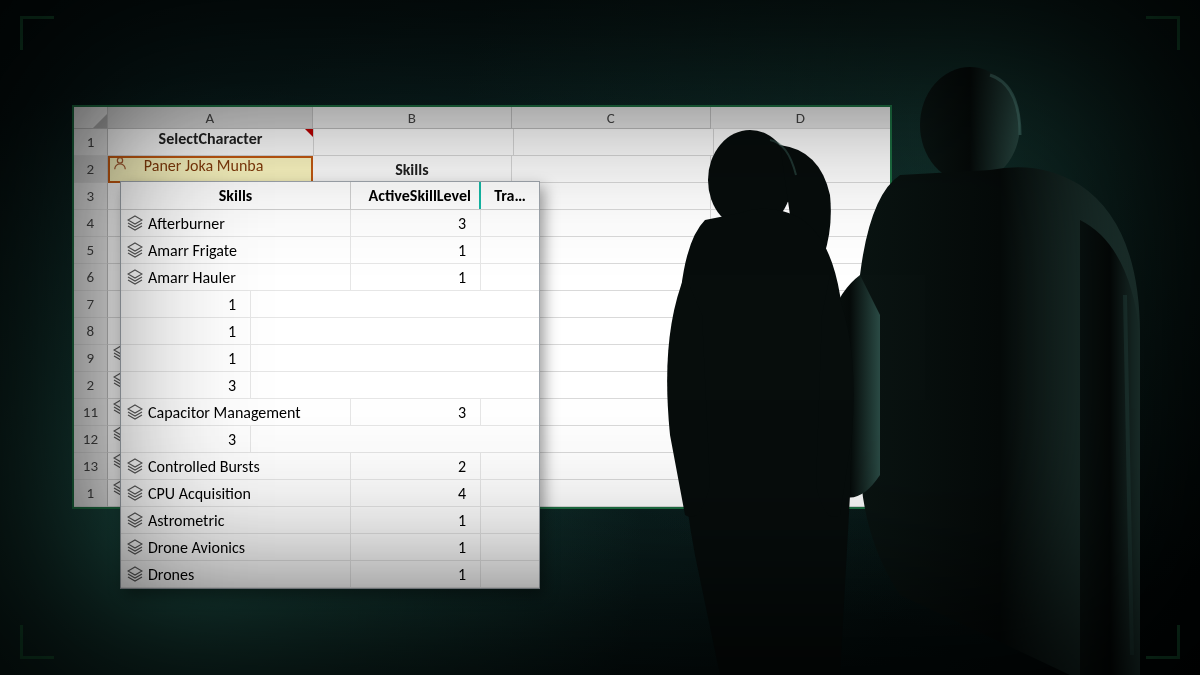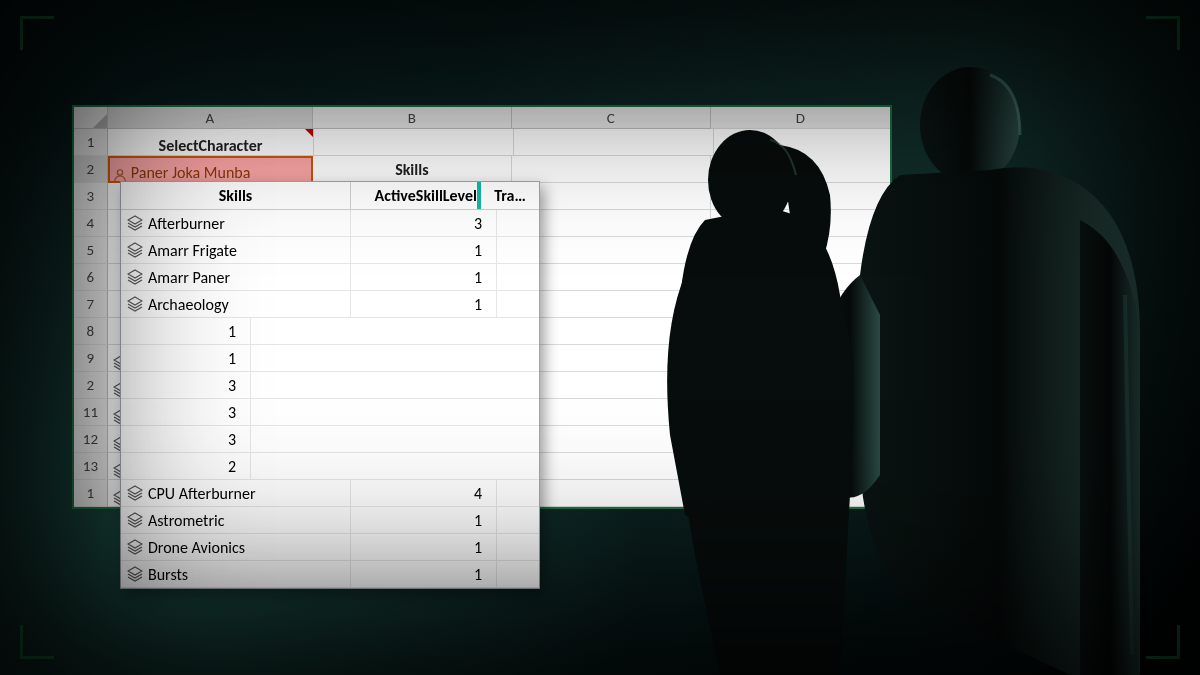--- a/index.html
+++ b/index.html
@@ -41,51 +41,52 @@
     background:#e9e9e9; border-right:1px solid #bfbfbf; border-bottom:1px solid #bfbfbf;
     display:flex; align-items:center; justify-content:center; color:#444; font-size:15px;
   }
   .chA { width:206px; }
   .chN { width:200px; }
   .row { display:flex; height:27px; }
   .rh {
     width:34px; background:#e9e9e9; border-right:1px solid #bfbfbf; border-bottom:1px solid #d9d9d9;
     display:flex; align-items:center; justify-content:center; color:#444; font-size:15px;
   }
-  .cellA { width:206px; border-right:1px solid #d9d9d9; border-bottom:1px solid #d9d9d9; padding:0 5px; display:flex; align-items:flex-end; overflow:hidden; white-space:nowrap; }
+  .cellA { width:206px; border-right:1px solid #d9d9d9; border-bottom:1px solid #d9d9d9; padding:0 5px; display:flex; align-items:flex-start; overflow:hidden; white-space:nowrap; }
   .cellB, .cellC, .cellD { width:200px; border-right:1px solid #d9d9d9; border-bottom:1px solid #d9d9d9; padding:0 5px; display:flex; align-items:center; overflow:hidden; white-space:nowrap; }
   .cellD { width:180px; border-right:none;}
   .hdr { font-weight:600; text-align:center; justify-content:center; }
   .tr-marker { position:absolute; top:0; right:0; width:0; height:0; border-top:8px solid #c00000; border-left:8px solid transparent; }
   .selected {
-    background:#fca5a5;
+    background:#fef9c3;
     outline:2px solid #c55a11;
     outline-offset:-2px;
     color:#843c0c;
+    gap:13px;
   }
   .rh-sel, .ch-sel { background:#d6d6d6; }
   .person-icon { margin-right:4px; display:inline-flex; }
   .skill-icon { margin-right:5px; display:inline-flex; flex-shrink:0; }
 
   
   .popup {
     position: absolute;
     left: 120px;
     top: 181px;
     width: 420px;
     background:#fff;
     border:1px solid #9fa6ad;
     box-shadow: 4px 6px 14px rgba(0,0,0,0.4);
     font-size:16px;
   }
   .popup .phead { display:flex; height:28px; border-bottom:1px solid #d0d0d0; }
   .popup .phA { width:230px; display:flex; align-items:center; justify-content:center; font-weight:600; border-right:1px solid #d0d0d0;}
-  .popup .phB { width:130px; display:flex; align-items:center; justify-content:flex-end; font-weight:600; border-right:4px solid #14b8a6;}
+  .popup .phB { width:130px; display:flex; align-items:center; justify-content:flex-end; font-weight:600; padding-right:8px; border-right:2px solid #14b8a6;}
   .popup .phC { flex:1; display:flex; align-items:center; justify-content:center; font-weight:600; overflow:hidden; }
-  .popup .prow { display:flex; height:27px; border-bottom:1px solid #e6e6e6;gap:16px;}
+  .popup .prow { display:flex; height:27px; border-bottom:1px solid #e6e6e6;}
   .popup .pA { width:230px; display:flex; align-items:center; padding:0 6px; border-right:1px solid #e6e6e6; overflow:hidden; white-space:nowrap;}
   .popup .pB { width:130px; display:flex; align-items:center; justify-content:flex-end; padding-right:14px; border-right:1px solid #e6e6e6;}
   .popup .pC { flex:1; display:flex; align-items:center; justify-content:flex-end; padding-right:10px;}
 
   
   .figures {
     position:absolute;
     right:40px;
     bottom:0;
     width:640px;
@@ -323,69 +324,77 @@
           <div class="pB">1</div>
           <div class="pC"></div>
         </div>
         <div class="prow">
           <div class="pA">
             <span class="skill-icon">
               <svg width="16" height="16" viewBox="0 0 16 16">
                 <use href="#skillglyph"></use>
               </svg>
             </span>
-            <span>Amarr Paner</span>
-          </div>
-          <div class="pB">1</div>
-          <div class="pC"></div>
-        </div>
-        <div class="prow">
-          <div class="pA">
-            <span class="skill-icon">
-              <svg width="16" height="16" viewBox="0 0 16 16">
-                <use href="#skillglyph"></use>
-              </svg>
-            </span>
-            <span>Archaeology</span>
-          </div>
+            <span>Amarr Hauler</span>
+          </div>
+          <div class="pB">1</div>
+          <div class="pC"></div>
+        </div>
+        <div class="prow">
           <div class="pB">1</div>
           <div class="pC"></div>
         </div>
         <div class="prow">
           <div class="pB">1</div>
           <div class="pC"></div>
         </div>
         <div class="prow">
           <div class="pB">1</div>
           <div class="pC"></div>
         </div>
         <div class="prow">
           <div class="pB">3</div>
           <div class="pC"></div>
         </div>
         <div class="prow">
+          <div class="pA">
+            <span class="skill-icon">
+              <svg width="16" height="16" viewBox="0 0 16 16">
+                <use href="#skillglyph"></use>
+              </svg>
+            </span>
+            <span>Capacitor Management</span>
+          </div>
           <div class="pB">3</div>
           <div class="pC"></div>
         </div>
         <div class="prow">
           <div class="pB">3</div>
           <div class="pC"></div>
         </div>
         <div class="prow">
+          <div class="pA">
+            <span class="skill-icon">
+              <svg width="16" height="16" viewBox="0 0 16 16">
+                <use href="#skillglyph"></use>
+              </svg>
+            </span>
+            <span>Controlled Bursts</span>
+          </div>
           <div class="pB">2</div>
           <div class="pC"></div>
         </div>
         <div class="prow">
           <div class="pA">
             <span class="skill-icon">
               <svg width="16" height="16" viewBox="0 0 16 16">
                 <use href="#skillglyph"></use>
               </svg>
             </span>
-            <span>CPU Afterburner</span>
+            <span>CPU Acquisition</span>
           </div>
           <div class="pB">4</div>
           <div class="pC"></div>
         </div>
         <div class="prow">
           <div class="pA">
             <span class="skill-icon">
               <svg width="16" height="16" viewBox="0 0 16 16">
                 <use href="#skillglyph"></use>
               </svg>
@@ -407,21 +416,21 @@
           <div class="pB">1</div>
           <div class="pC"></div>
         </div>
         <div class="prow">
           <div class="pA">
             <span class="skill-icon">
               <svg width="16" height="16" viewBox="0 0 16 16">
                 <use href="#skillglyph"></use>
               </svg>
             </span>
-            <span>Bursts</span>
+            <span>Drones</span>
           </div>
           <div class="pB">1</div>
           <div class="pC"></div>
         </div>
       </div>
   </div>
 
   <div class="figures">
     <svg viewBox="0 0 640 640">
       <defs>

